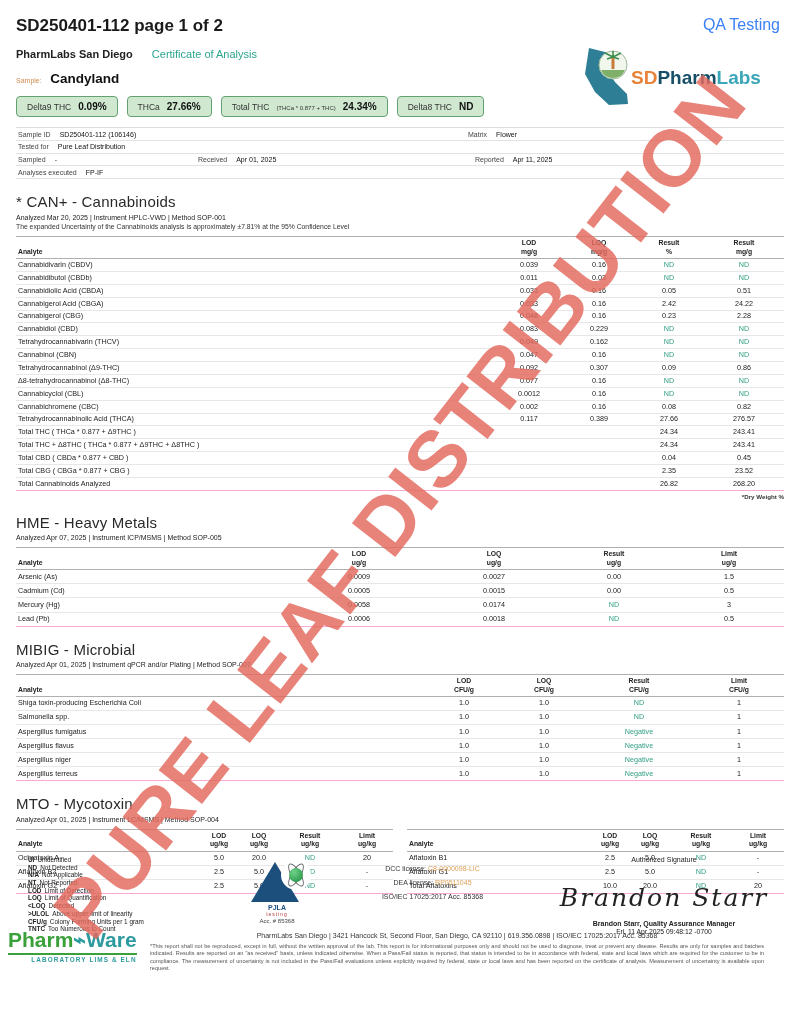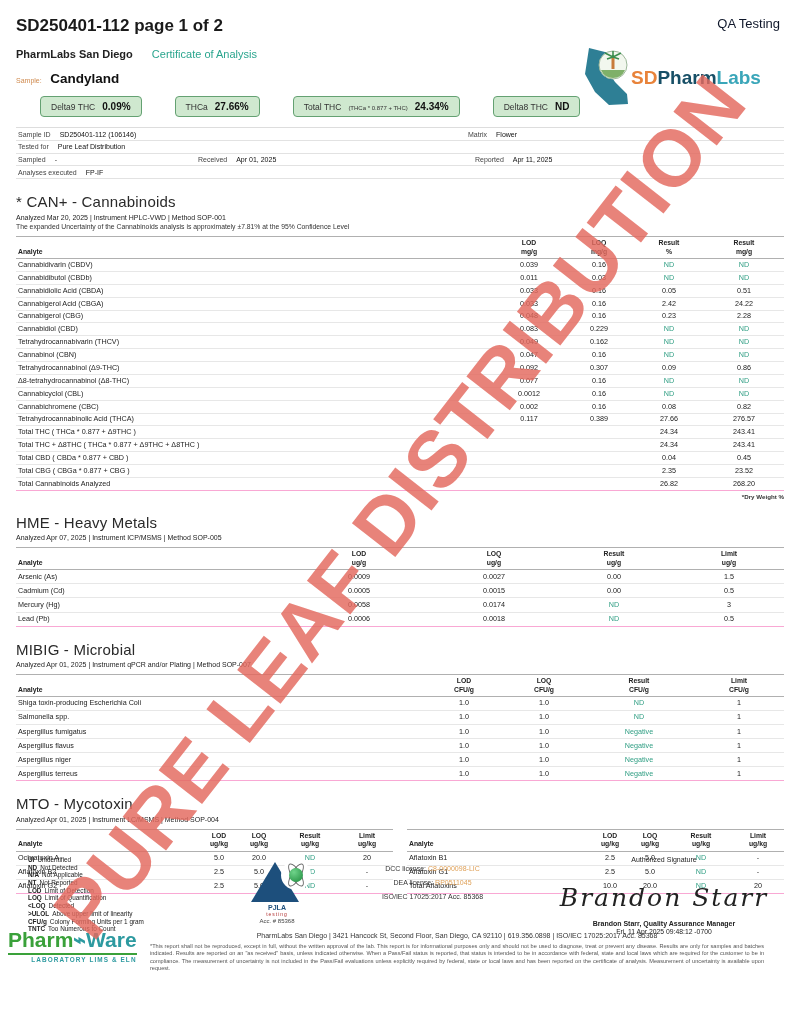--- a/index.html
+++ b/index.html
@@ -7,34 +7,34 @@
   .page { position:relative; width:800px; height:1035px; overflow:hidden; background:#fff; }
 
   
   .watermark { position:absolute; left:50%; top:49%; transform:translate(-50%,-50%) rotate(-52deg);
     font-size:80px; font-weight:bold; letter-spacing:1px; color:#e4695e; opacity:.82;
     white-space:nowrap; pointer-events:none; z-index:6; }
 
   
   .topbar { display:flex; justify-content:space-between; align-items:flex-start; padding:16px 20px 0 16px; }
   .doc-id { font-size:17px; font-weight:bold; color:#1a1a1a; }
-  .qa { font-size:13px; color:#0f172a;text-align:right; }
+  .qa { font-size:16px; color:#3b82f6;text-align:right; }
   .brand { padding:12px 16px 0 16px; }
   .lab-line { font-size:11px; }
   .lab-name { font-weight:bold; color:#222; }
   .cert { color:#2aa58e; margin-left:16px; }
   .sample-line { margin-top:9px; }
   .sample-label { color:#cf8a4e; font-size:7px; margin-right:4px; }
   .sample-name { font-size:13.5px; font-weight:bold; color:#111; }
   .logo { position:absolute; right:40px; top:44px; width:185px; height:64px; z-index:2; }
 
   
   .badges { display:flex; gap:9px; margin:9px 16px 0 16px; }
   .badge { background:#cfe8cf; border:1px solid #64a172; border-radius:4px; padding:4px 10px;
-    display:flex; align-items:baseline; gap:7px; font-size:8.5px; color:#333;margin-left:24px; }
+    display:flex; align-items:baseline; gap:7px; font-size:8.5px; color:#333; }
   .badge .bsub { font-size:6px; color:#333; }
   .badge .bval { font-weight:bold; font-size:10px; color:#111; }
 
   
   .info { margin:10px 16px 0 16px; font-size:7px; border-top:1px solid #ddd; }
   .i-row { display:flex; border-bottom:1px solid #e2e2e2; padding:2.6px 0 2.2px 2px; }
   .i-cell { display:flex; }
   .i-label { color:#444; margin-right:9px; }
   .i-val { color:#111; }
   .c1 { width:450px; } .c2 { flex:1; } .c3a { width:180px; } .c3b { width:277px; } .c3c { flex:1; }

